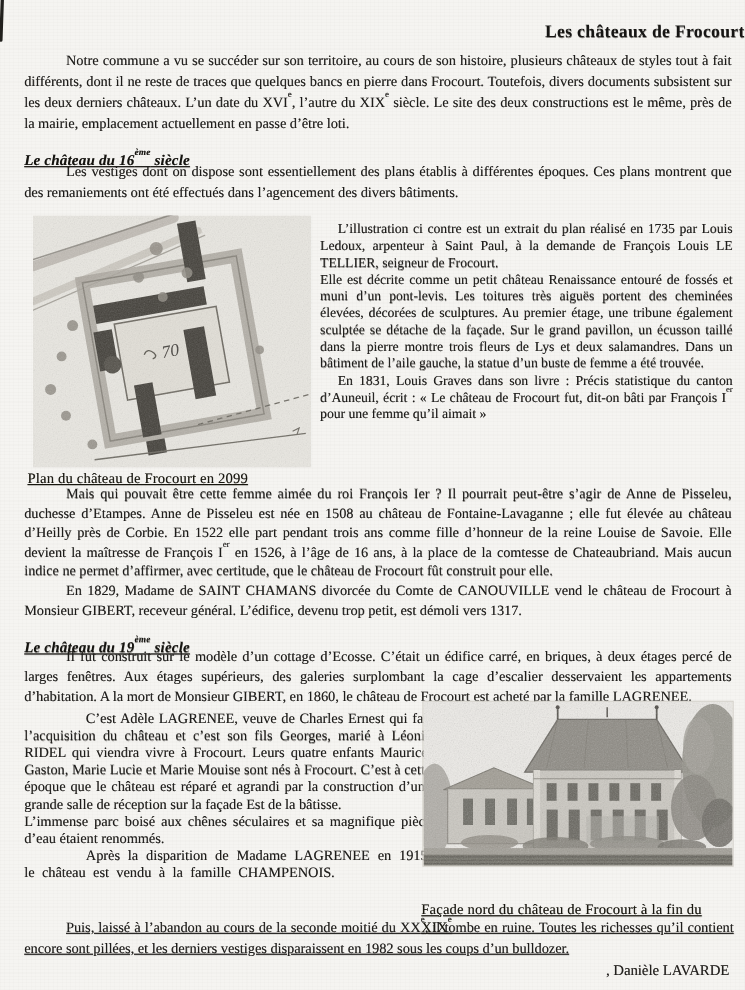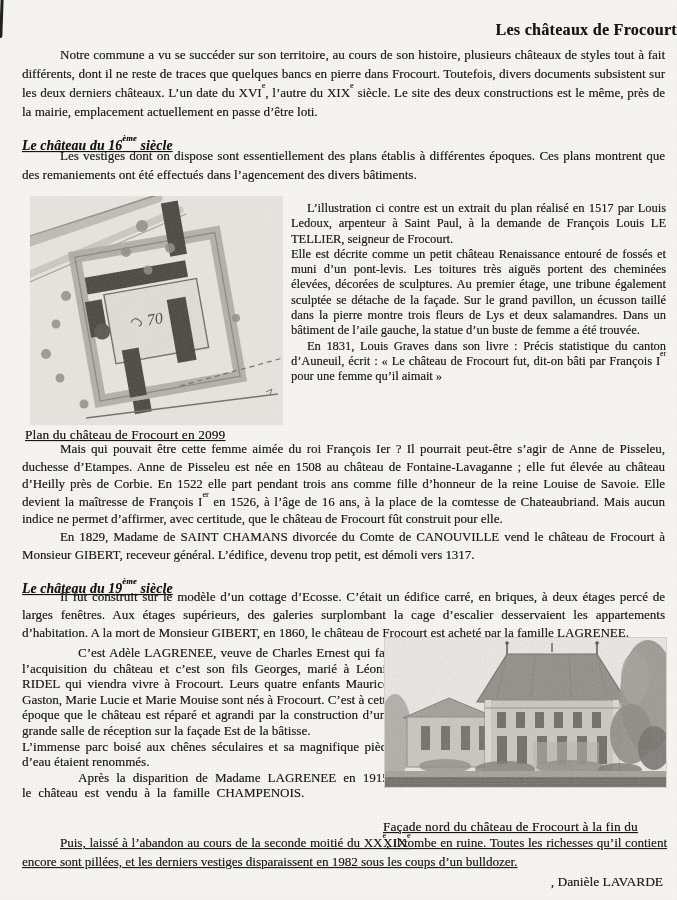--- a/index.html
+++ b/index.html
@@ -123,21 +123,21 @@
       <g stroke="#6f6c64" fill="none">
         <path d="M150,190 L253,162" stroke-width="1.2" stroke-dasharray="5 4"></path>
         <path d="M56,222 L248,198" stroke-width="1.3"></path>
         <path d="M236,196 l6,-3 l-2,6" stroke-width="1"></path>
       </g>
       <rect width="253" height="229" filter="url(#grain)" opacity=".22"></rect>
     </svg>
   </figure>
 
   <div class="abs sidecol fuzz">
-    <p class="ind2">L’illustration ci contre est un extrait du plan réalisé en 1517 par Louis Ledoux, arpenteur à Saint Paul, à la demande de François Louis LE TELLIER, seigneur de Frocourt.</p>
+    <p class="ind2">L’illustration ci contre est un extrait du plan réalisé en 1735 par Louis Ledoux, arpenteur à Saint Paul, à la demande de François Louis LE TELLIER, seigneur de Frocourt.</p>
     <p>Elle est décrite comme un petit château Renaissance entouré de fossés et muni d’un pont-levis. Les toitures très aiguës portent des cheminées élevées, décorées de sculptures. Au premier étage, une tribune également sculptée se détache de la façade. Sur le grand pavillon, un écusson taillé dans la pierre montre trois fleurs de Lys et deux salamandres. Dans un bâtiment de l’aile gauche, la statue d’un buste de femme a été trouvée.</p>
     <p class="ind2">En 1831, Louis Graves dans son livre : Précis statistique du canton d’Auneuil, écrit : « Le château de Frocourt fut, dit-on bâti par François I<sup>er</sup> pour une femme qu’il aimait »</p>
   </div>
 
   <div class="abs caption plan-cap fuzz">Plan du château de Frocourt en 2099</div>
 
   <div class="abs mais-block fuzz">
     <p class="j ind">Mais qui pouvait être cette femme aimée du roi François Ier ?  Il pourrait peut-être s’agir de Anne de Pisseleu, duchesse d’Etampes. Anne de Pisseleu est née en 1508 au château de Fontaine-Lavaganne ; elle fut élevée au château d’Heilly près de Corbie. En 1522 elle part pendant trois ans comme fille d’honneur de la reine Louise de Savoie. Elle devient la maîtresse de François I<sup>er</sup> en 1526, à l’âge de 16 ans, à la place de la comtesse de Chateaubriand. Mais aucun indice ne permet d’affirmer, avec certitude, que le château de Frocourt fût construit pour elle.</p>
     <p class="j ind">En 1829, Madame de SAINT CHAMANS divorcée du Comte de CANOUVILLE vend le château de Frocourt à Monsieur GIBERT, receveur général. L’édifice, devenu trop petit, est démoli vers 1317.</p>
   </div>

